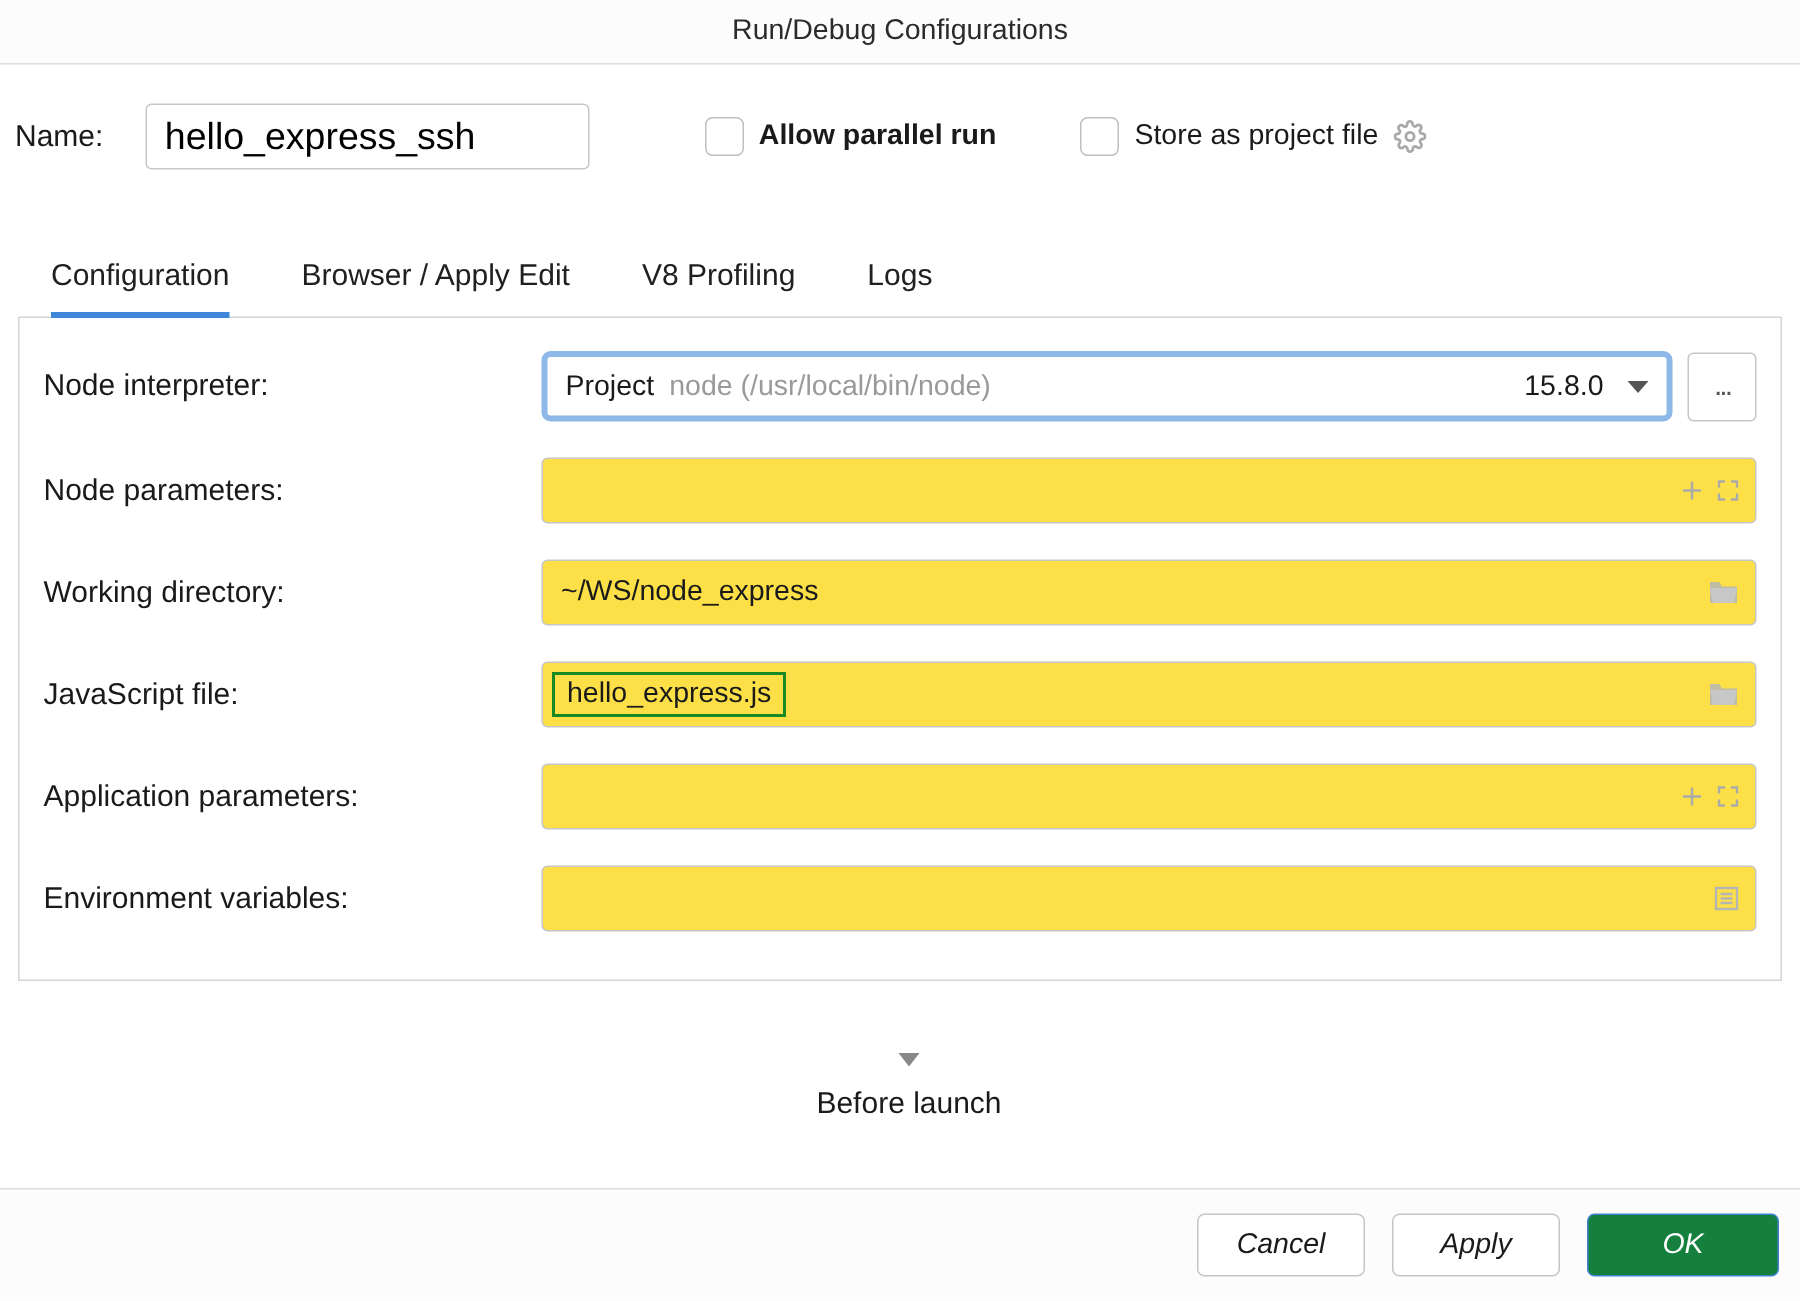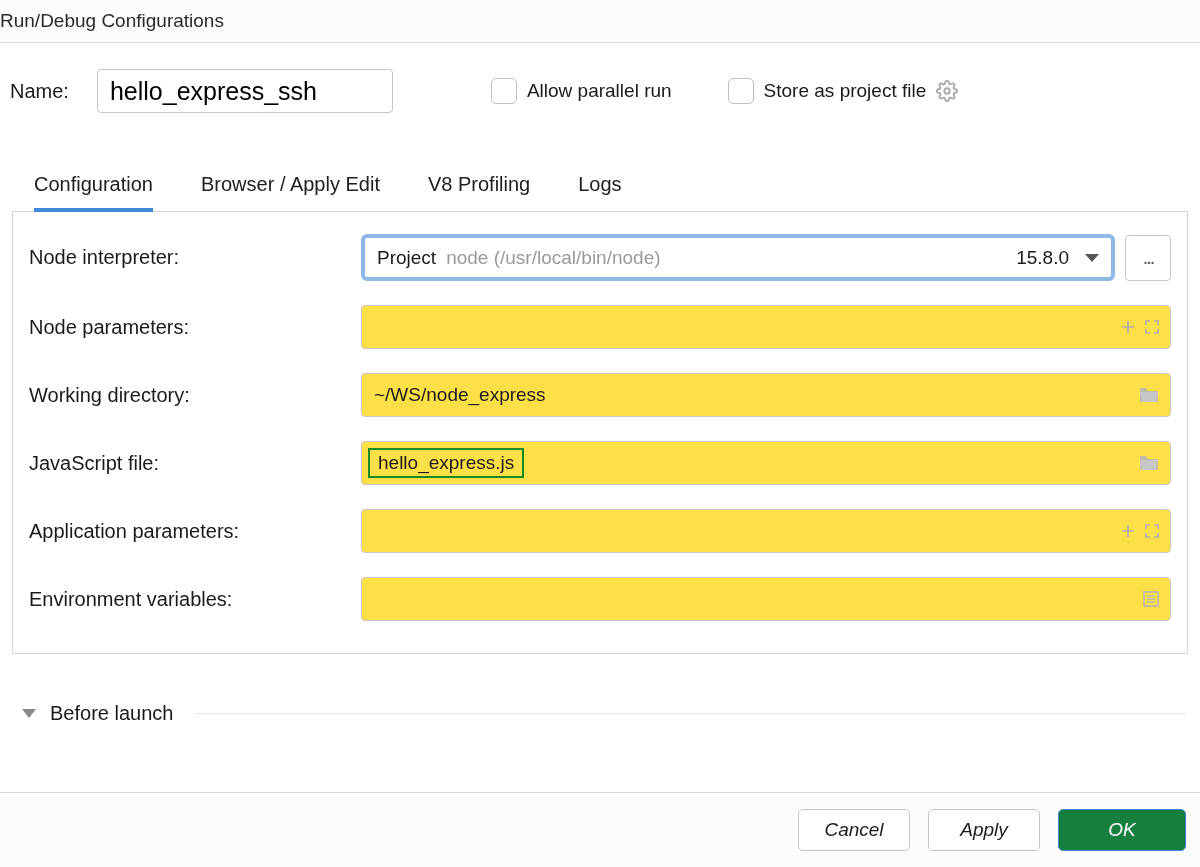--- a/index.html
+++ b/index.html
@@ -7,20 +7,21 @@
     margin: 0;
     font-family: -apple-system, BlinkMacSystemFont, "Segoe UI", Arial, sans-serif;
     font-size: 19px;
     color: #1a1a1a;
     background: #fff;
     width: 1200px;
     height: 867px;
     overflow: hidden;
   }
   .title-bar {
+    text-align: center;
     padding: 10px 0;
     font-size: 19px;
     color: #2b2b2b;
     border-bottom: 1px solid #dcdcdc;
     background: #fcfcfc;
   }
   .content {
     padding: 26px 10px 0 10px;
   }
   .top-row {
@@ -32,21 +33,21 @@
   .name-input {
     width: 296px;
     height: 44px;
     border: 1px solid #c6c6c6;
     border-radius: 4px;
     padding: 0 12px;
     font-size: 25px;
     outline: none;
   }
   .checkbox-wrap { display: flex; align-items: center; gap: 10px; }
-  .checkbox-wrap.first { margin-left: 76px; }
+  .checkbox-wrap.first { margin-left: 55px; font-weight: bold; }
   .checkbox-wrap.second { margin-left: 34px; }
   .checkbox {
     width: 26px; height: 26px;
     border: 1px solid #bfbfbf;
     border-radius: 5px;
     background: #fff;
   }
   .gear-icon {
     width: 22px; height: 22px;
     color: #a9a9a9;
@@ -144,20 +145,21 @@
   .plus-icon { color: #aaaaaa; font-size: 20px; font-weight: 400; line-height: 1; }
   .expand-icon { color: #aaaaaa; }
   .folder-icon { color: #b5b5b5; }
   .list-icon { color: #b5b5b5; }
   .before-launch {
     margin-top: 48px;
     display: flex;
     align-items: center;
     gap: 14px;
     padding-left: 12px;
+    flex-direction: column;
   }
   .collapse-tri {
     width: 0; height: 0;
     border-left: 7px solid transparent;
     border-right: 7px solid transparent;
     border-top: 9px solid #888;
   }
   .bl-label { font-size: 20px; color: #1a1a1a; }
   .bl-line { flex:1; height:1px; background:#e5e5e5; margin-left:8px; margin-right:4px;}
   .footer {

